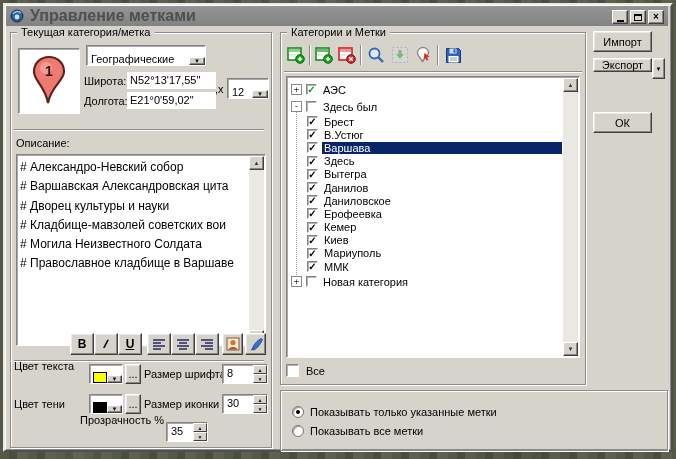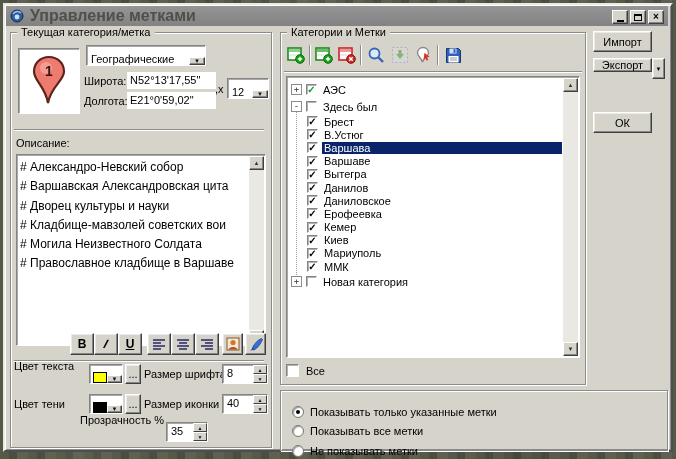--- a/index.html
+++ b/index.html
@@ -236,21 +236,21 @@
   </div>
 
   <span class="lbl" style="left:14px; top:398px;">Цвет тени</span>
   <div class="combo" style="left:89px; top:394px; width:34px; height:20px;">
     <span class="swatch" style="background:#000000;"></span>
     <span class="drop" style="margin-left:auto;">▼</span>
   </div>
   <span class="btn" style="left:125px; top:394px; width:16px; height:20px;">...</span>
   <span class="lbl" style="left:144px; top:398px;">Размер иконки</span>
   <div class="spin" style="left:222px; top:394px; width:46px; height:20px;">
-    <span class="val">40</span>
+    <span class="val">30</span>
     <span class="arrows">
         <span>▲</span>
         <span>▼</span>
       </span>
   </div>
 
   <span class="lbl" style="left:80px; top:414px;">Прозрачность %</span>
   <div class="spin" style="left:166px; top:422px; width:42px; height:20px;">
     <span class="val">35</span>
     <span class="arrows">
@@ -345,21 +345,21 @@
         <div class="tree-row lvl1">
           <span class="checkbox">✓</span>
           <span class="tree-label">В.Устюг</span>
         </div>
         <div class="tree-row lvl1">
           <span class="checkbox">✓</span>
           <span class="tree-label selected">Варшава</span>
         </div>
         <div class="tree-row lvl1">
           <span class="checkbox">✓</span>
-          <span class="tree-label">Варшаве</span>
+          <span class="tree-label">Здесь</span>
         </div>
         <div class="tree-row lvl1">
           <span class="checkbox">✓</span>
           <span class="tree-label">Вытегра</span>
         </div>
         <div class="tree-row lvl1">
           <span class="checkbox">✓</span>
           <span class="tree-label">Данилов</span>
         </div>
         <div class="tree-row lvl1">
@@ -404,24 +404,20 @@
   <div class="gb" style="left:280px; top:390px; width:388px; height:61px;">
     <div style="position:absolute; left:11px; top:7px; right:4px;">
         <div class="radio-row">
           <span class="radio on"></span>
           <span>Показывать только указанные метки</span>
         </div>
         <div class="radio-row">
           <span class="radio"></span>
           <span>Показывать все метки</span>
         </div>
-        <div class="radio-row">
-          <span class="radio"></span>
-          <span>Не показывать метки</span>
-        </div>
       </div>
   </div>
 
   <span class="btn" style="left:593px; top:31px; width:59px; height:21px;">Импорт</span>
   <span class="btn" style="left:593px; top:58px; width:59px; height:14px;">Экспорт</span>
   <span class="btn" style="left:652px; top:58px; width:13px; height:21px; font-size:6px;">
       <span>▼</span>
     </span>
   <span class="btn" style="left:593px; top:112px; width:59px; height:21px;">ОК</span>
 </div>

